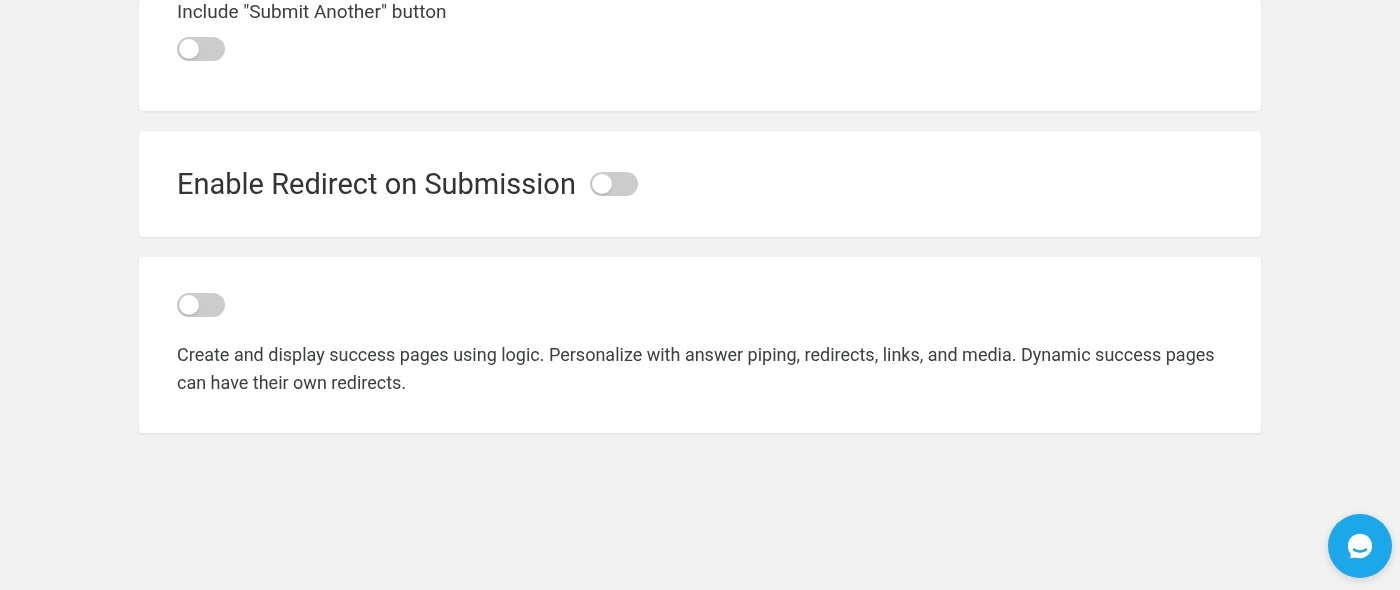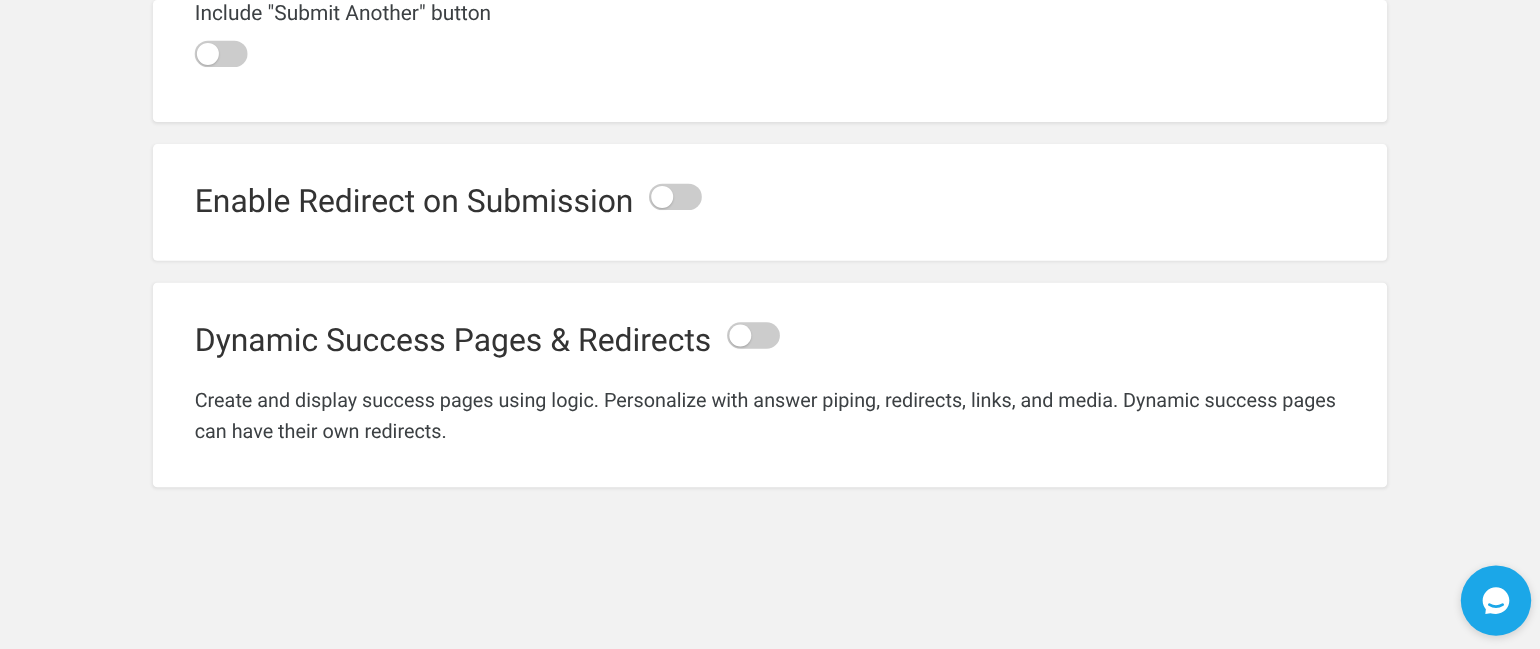--- a/index.html
+++ b/index.html
@@ -40,21 +40,21 @@
     }
     .section-title {
       color: #333333;
       font-size: 29px;
       font-weight: 400;
       display: inline-block;
       vertical-align: middle;
     }
     .header-row {
       display: flex;
-      align-items: flex-start;
+      align-items: center;
       gap: 14px;
     }
     .description {
       color: #3c4043;
       font-size: 18px;
       font-weight: 400;
       line-height: 1.55;
       margin-top: 24px;
     }
     .toggle {
@@ -111,21 +111,20 @@
     <div class="header-row">
       <span class="section-title">Enable Redirect on Submission</span>
       <div class="toggle">
         <div class="toggle-knob"></div>
       </div>
     </div>
   </div>
 
   <div class="card">
     <div class="header-row">
-      <span class="section-title">Dynamic Success Pages &amp; Redirects</span>
       <div class="toggle">
         <div class="toggle-knob"></div>
       </div>
     </div>
     <p class="description">Create and display success pages using logic. Personalize with answer piping, redirects, links, and media. Dynamic success pages can have their own redirects.</p>
   </div>
 </div>
 
 <div class="chat-button">
   <svg viewBox="0 0 28 28" fill="none">

